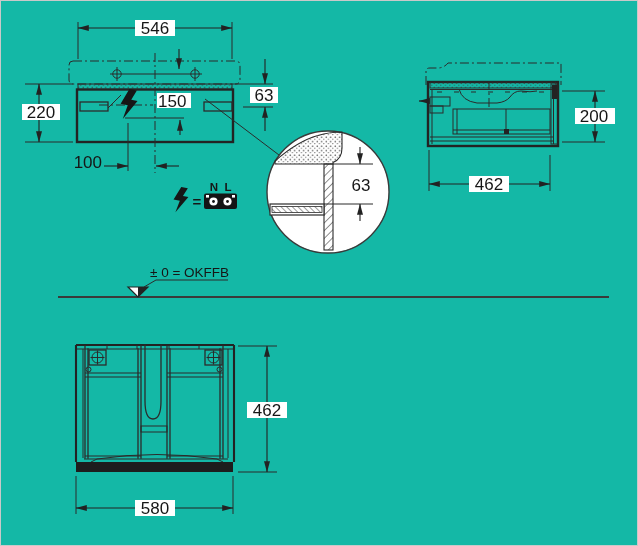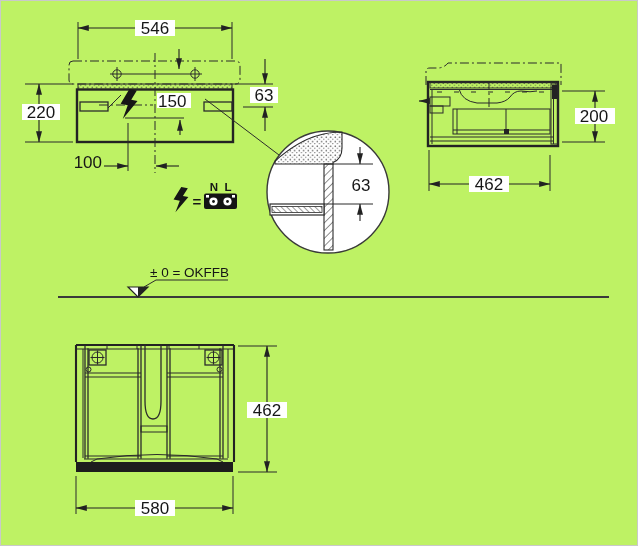--- a/index.html
+++ b/index.html
@@ -1,16 +1,16 @@
 <!DOCTYPE html>
 <html><head>
 <meta charset="utf-8">
 <style>
   html,body{margin:0;padding:0;background:#fff;}
-  .frame{position:relative;width:638px;height:546px;border:1px solid #c9c9c9;box-sizing:border-box;background:#bef264;overflow:hidden;}
+  .frame{position:relative;width:638px;height:546px;border:1px solid #c9c9c9;box-sizing:border-box;background:#14b8a6;overflow:hidden;}
   svg{display:block;}
   .ln{stroke:#2b2b2b;stroke-width:1.3;fill:none;stroke-linecap:square;}
   .thin{stroke:#2b2b2b;stroke-width:1;fill:none;}
   .bold{stroke:#232323;stroke-width:2.4;fill:none;}
   .xb{stroke:#232323;stroke-width:2.1;fill:none;}
   .cl{stroke:#2b2b2b;stroke-width:1;fill:none;stroke-dasharray:9 3 2 3;}
   .dim{stroke:#222;stroke-width:1.1;fill:none;}
   .tbg{fill:#ffffff;}
   text{font-family:"Liberation Sans","DejaVu Sans",sans-serif;font-size:17px;fill:#161616;}
   .tm{text-anchor:middle;}

